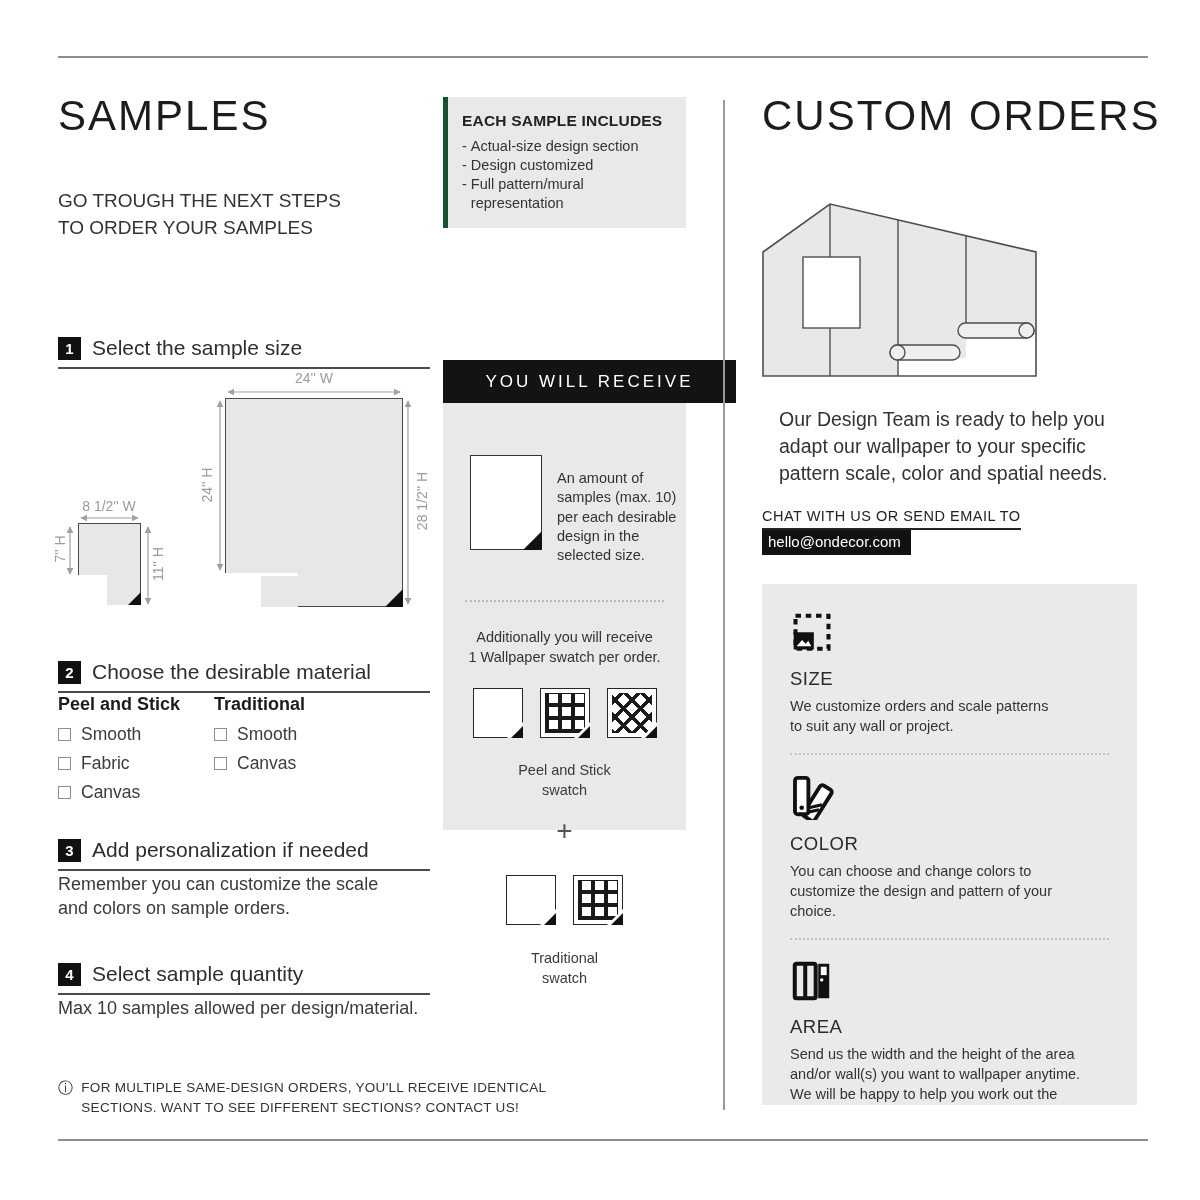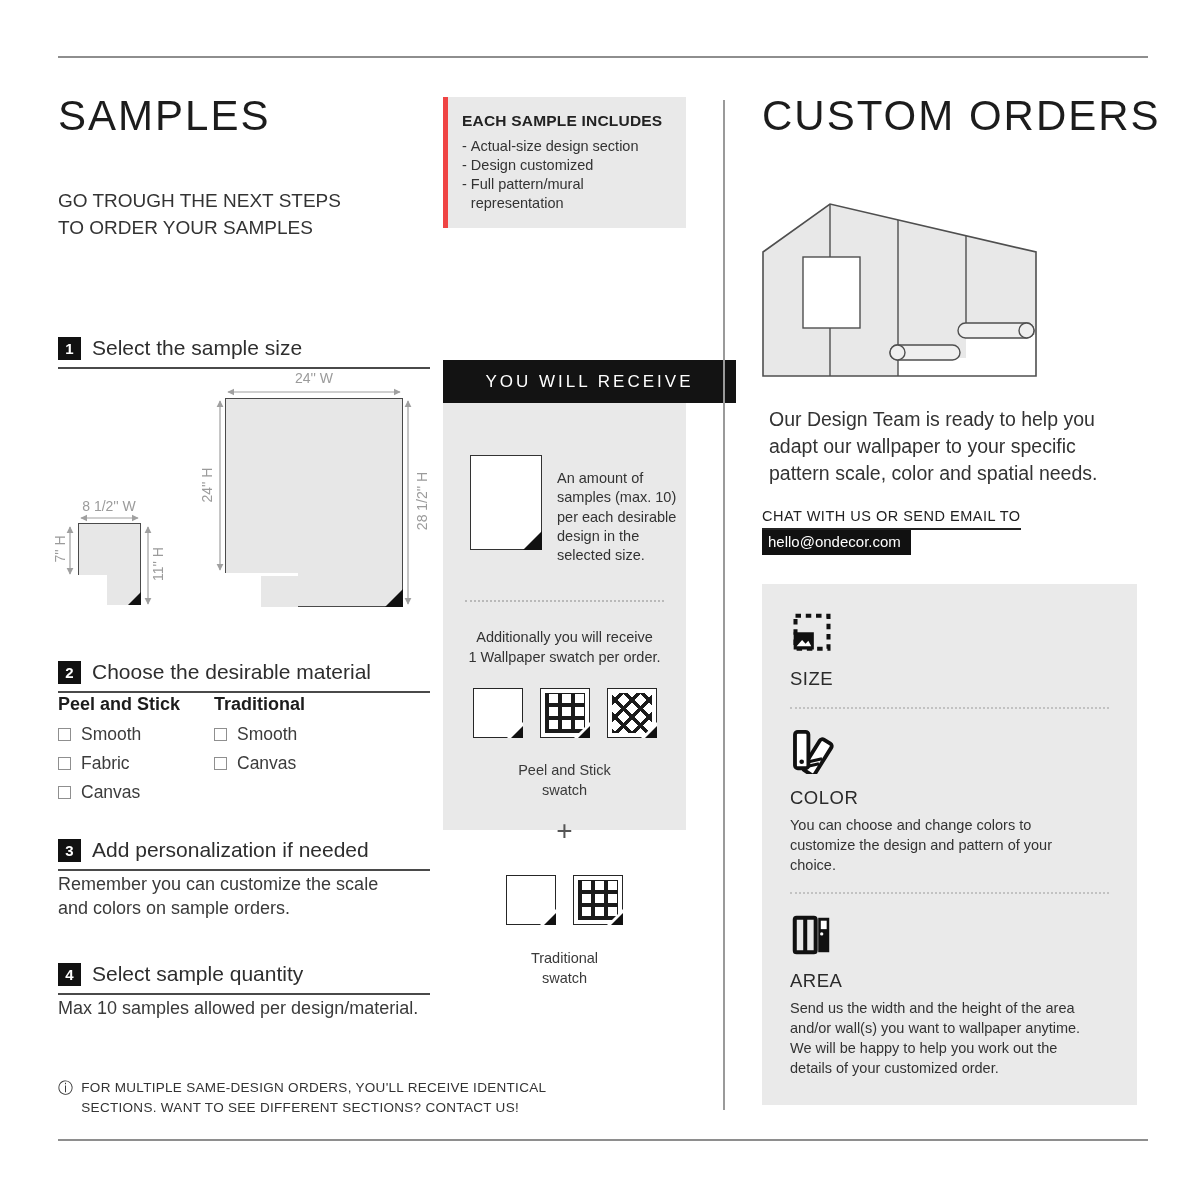--- a/index.html
+++ b/index.html
@@ -55,21 +55,21 @@
   .note { position:absolute; left:0; font-size:18px; line-height:1.35; color:#3a3a3a; white-space:pre-line; }
   .note3 { top:872px; } .note4 { top:996px; }
 
   .footnote { position:absolute; left:0; top:1078px; width:520px; display:flex; gap:8px;
               font-size:13.5px; letter-spacing:0.3px; color:#333; }
   .footnote .txt { white-space:pre-line; line-height:1.45; }
   .info-glyph { font-size:15px; line-height:1.3; color:#333; }
 
   
   .include-box { position:absolute; left:443px; top:97px; width:243px; min-height:131px;
-                 background:#e9e9e9; border-left:5px solid #ef4444; padding:15px 12px 16px 14px; }
+                 background:#e9e9e9; border-left:5px solid #14532d; padding:15px 12px 16px 14px; }
   .include-title { font-size:15.5px; font-weight:bold; color:#222; letter-spacing:0.2px; margin-bottom:7px; }
   .include-item { display:flex; font-size:14.5px; color:#333; line-height:1.3; }
   .include-item .dash { margin-right:4px; }
   .include-item .it { white-space:pre-line; }
 
   .receive-bar { position:absolute; left:443px; top:360px; width:293px; height:43px; background:#131313;
                  color:#fff; font-size:17px; letter-spacing:3px; display:flex; align-items:center; justify-content:center; }
   .receive-panel { position:absolute; left:443px; top:403px; width:243px; height:427px; background:#e9e9e9; }
 
   .sheet-icon { position:absolute; left:27px; top:52px; width:72px; height:95px; background:#fff;
@@ -99,21 +99,21 @@
   .cap1 { top:358px; } .cap2 { top:546px; }
   .plus { position:absolute; left:0; top:412px; width:243px; text-align:center; font-size:28px;
           font-weight:300; color:#555; }
 
   .col-divider { position:absolute; left:723px; top:100px; width:2px; height:1010px; background:#9a9a9a; }
 
   
   .right-col { position:absolute; left:762px; top:0; width:378px; }
   .custom-title { position:absolute; top:92px; left:0; white-space:nowrap; }
   .house { position:absolute; left:0; top:200px; }
-  .custom-intro { position:absolute; left:7px; top:406px; font-size:19.5px; line-height:1.38; color:#333;
+  .custom-intro { position:absolute; left:17px; top:406px; font-size:19.5px; line-height:1.38; color:#333;
                   white-space:pre-line; }
   .chat-label { position:absolute; left:0; top:508px; font-size:14.5px; letter-spacing:0.5px; color:#222;
                 border-bottom:2px solid #222; padding-bottom:4px; }
   .email-badge { position:absolute; left:0; top:530px; background:#111; color:#fff; font-size:15px;
                  padding:3px 10px 5px 6px; }
   .custom-panel { position:absolute; left:0; top:584px; width:375px; height:521px; background:#eaeaea;
                   padding:27px 28px 0 28px; overflow:hidden; }
   .feat-icon { display:block; }
   .feat-name { font-size:18.5px; color:#2b2b2b; letter-spacing:0.5px; margin:13px 0 6px 0; }
   .feat-text { font-size:14.5px; line-height:1.38; color:#333; white-space:pre-line; }
@@ -330,20 +330,22 @@
     <div class="email-badge">hello@ondecor.com</div>
 
     <div class="custom-panel">
 
       <svg class="feat-icon" width="44" height="44" viewBox="0 0 24 24">
         <rect x="3" y="2.6" width="18" height="18" fill="none" stroke="#111" stroke-width="2.2" stroke-dasharray="3 2.6"></rect>
         <rect x="2" y="11.6" width="11" height="9.4" fill="#111"></rect>
         <path d="M3.6 19.2 L6.6 15.8 L8.5 17.8 L10 16.2 L11.6 19.2 Z" fill="#fff"></path>
       </svg>
       <div class="feat-name">SIZE</div>
+      <div class="feat-text">We customize orders and scale patterns
+to suit any wall or project.</div>
       <div class="feat-div"></div>
 
       <svg class="feat-icon" width="46" height="46" viewBox="0 0 24 24">
         <g transform="rotate(32 6 20)">
           <rect x="7" y="2" width="7" height="19" rx="1.5" fill="#fff" stroke="#111" stroke-width="2"></rect>
           <path d="M8 16 L13 11 M8 19 L13 14" stroke="#111" stroke-width="1.6"></path>
         </g>
         <rect x="2.6" y="2" width="7" height="19" rx="1.5" fill="#fff" stroke="#111" stroke-width="2"></rect>
         <circle cx="6.1" cy="17.6" r="1.2" fill="#111"></circle>
       </svg>

